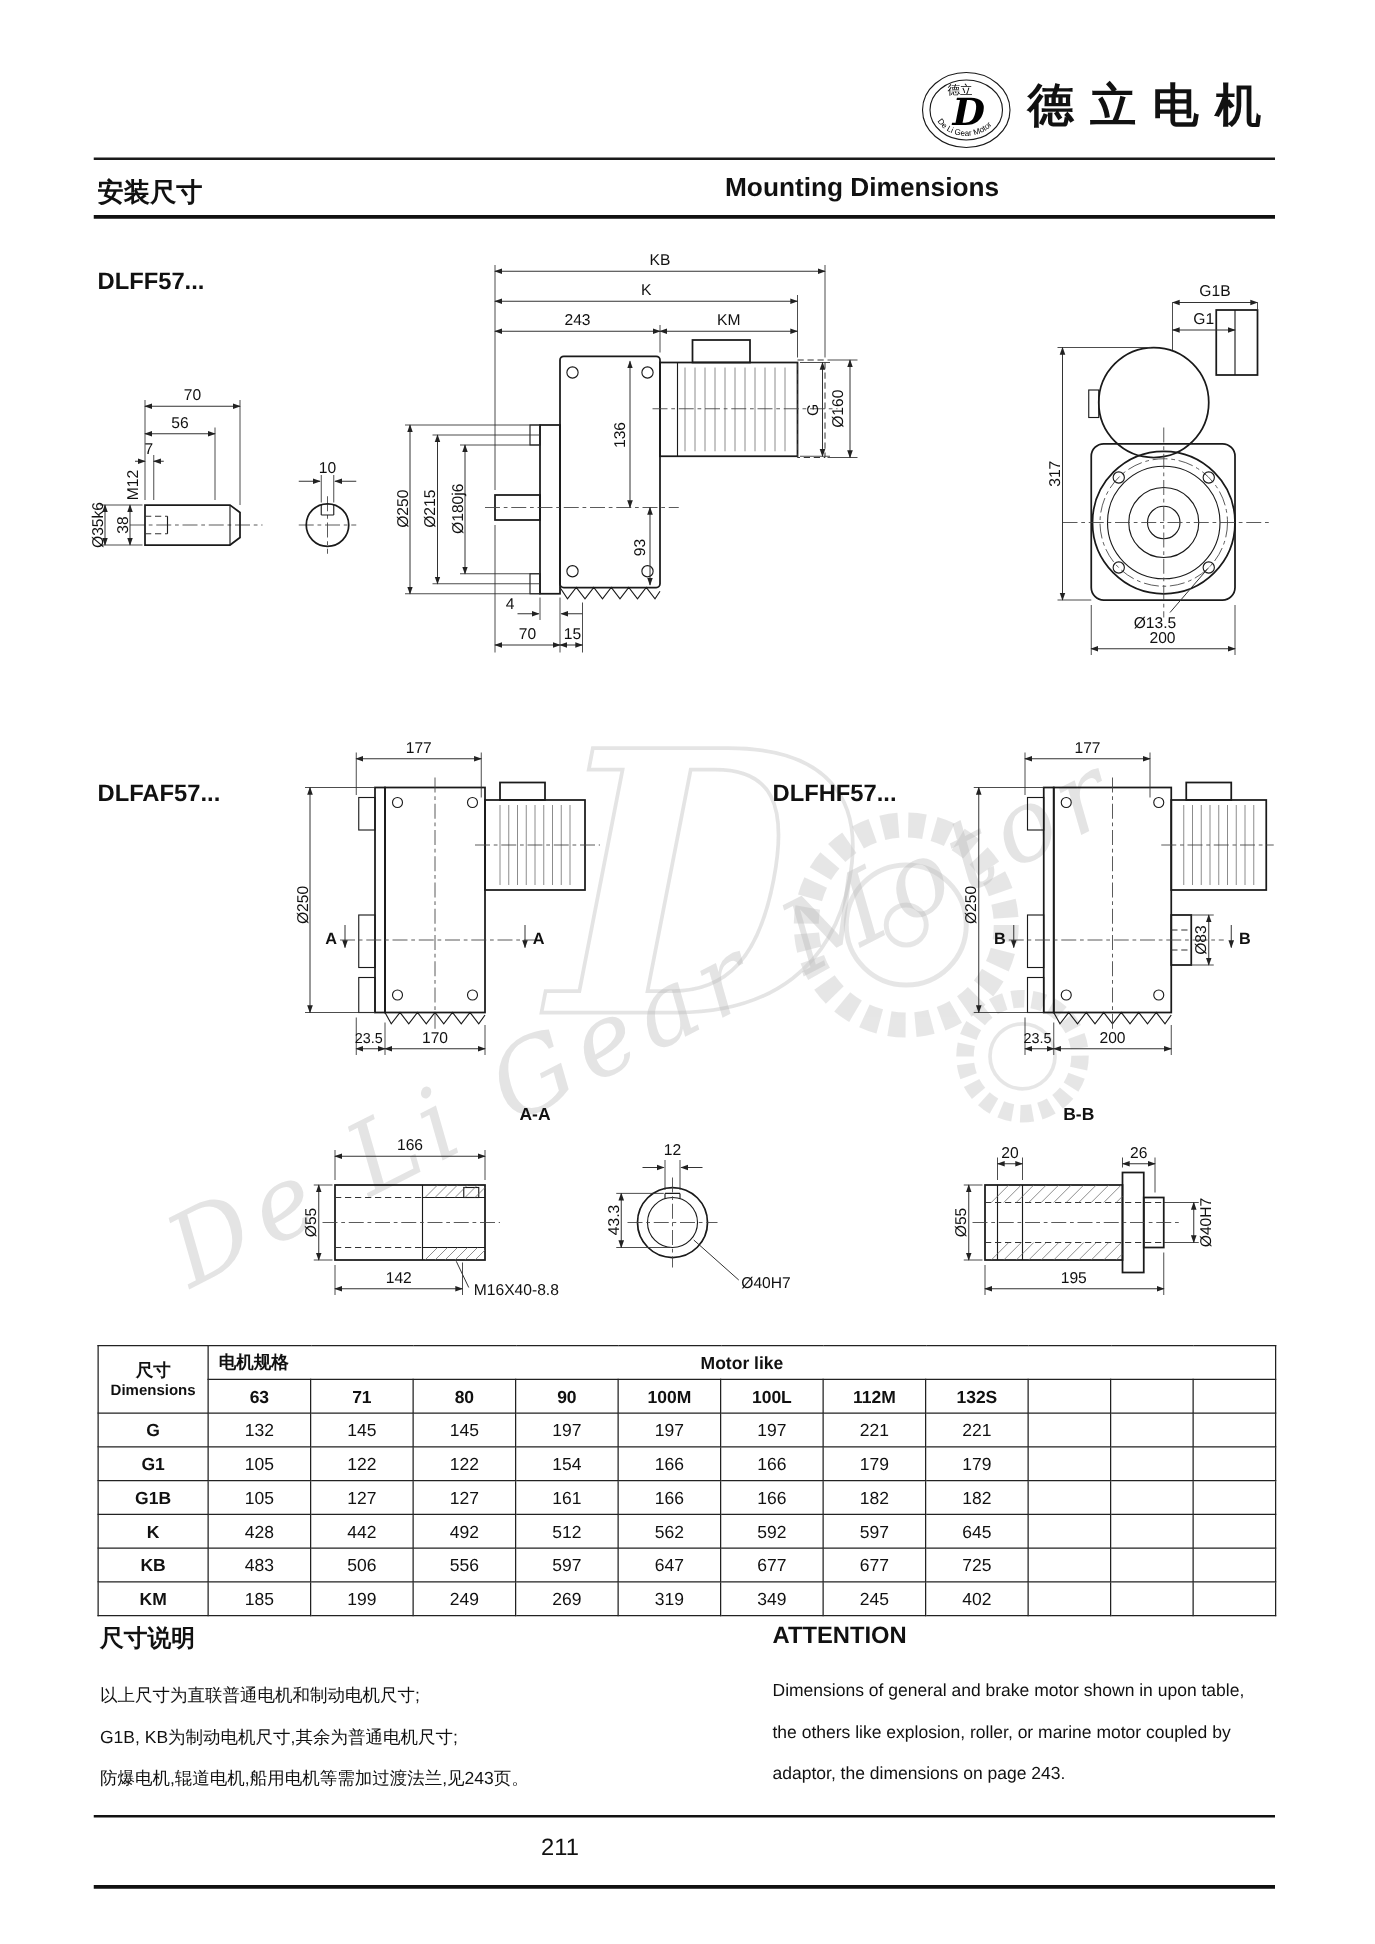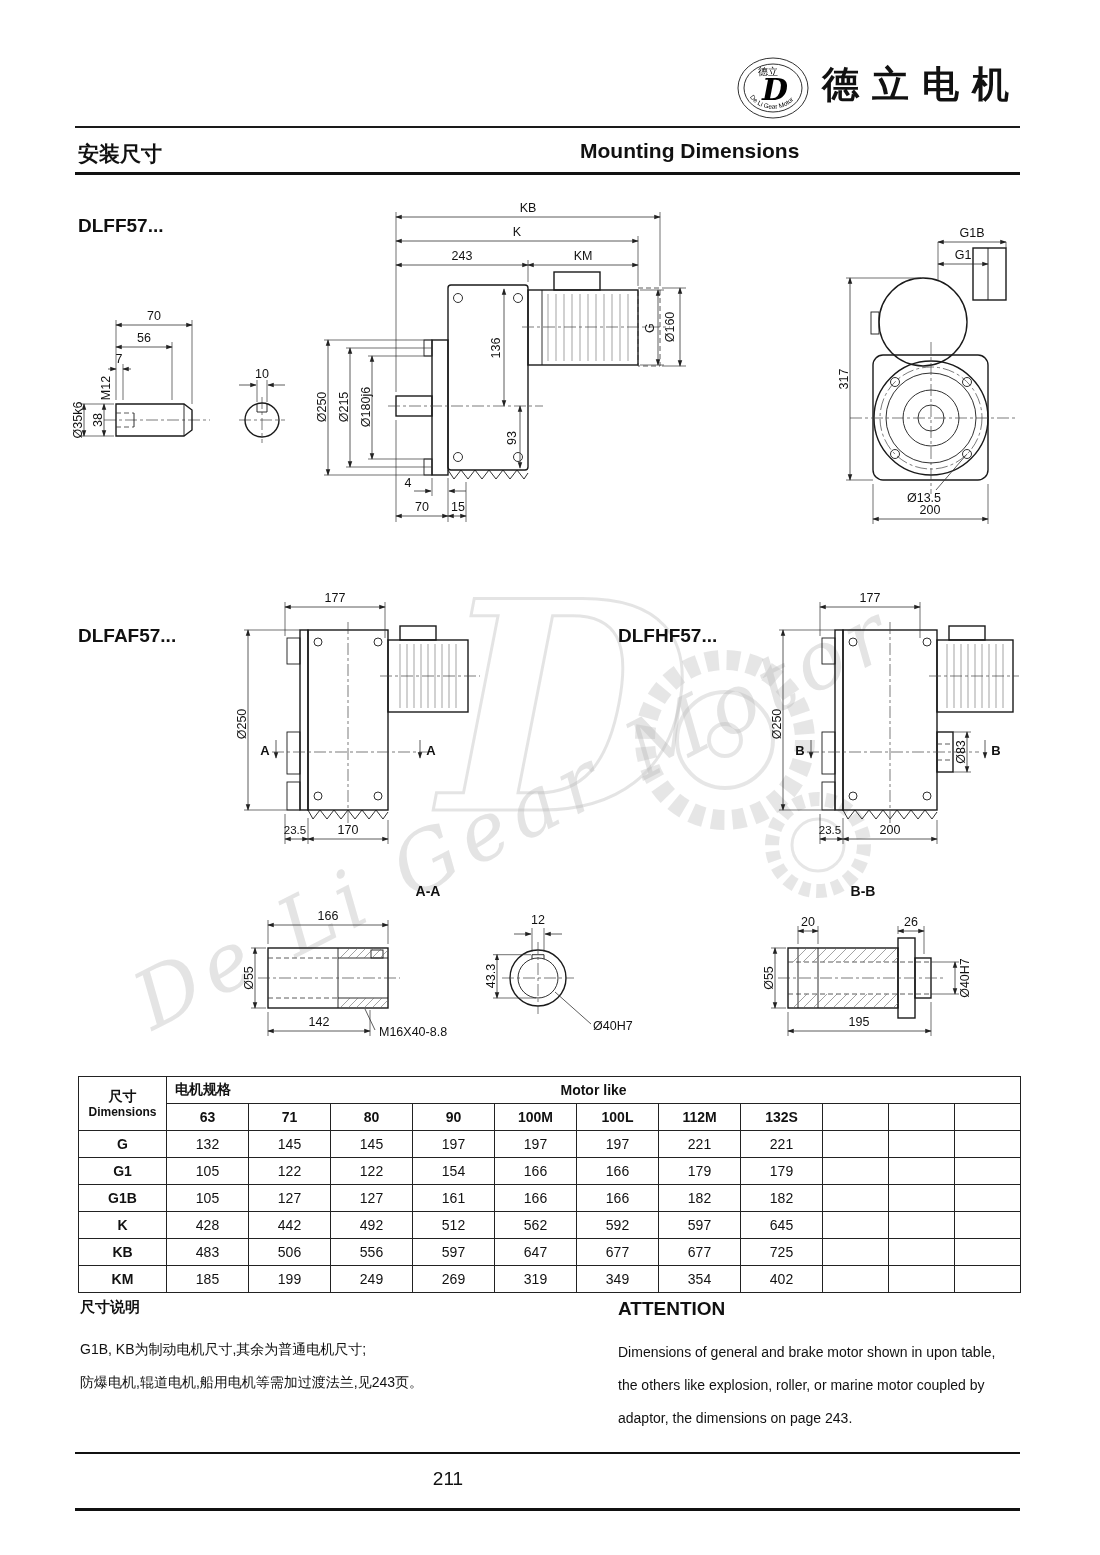--- a/index.html
+++ b/index.html
@@ -28,21 +28,21 @@
   
   .dims { border-collapse:collapse; width:942px; table-layout:fixed; font-size:14px; background:transparent; }
   .dims th, .dims td { border:1px solid #222; text-align:center; height:27px; padding:0; }
   .dims th { font-weight:bold; }
   .c0 { width:88px; } .cv { width:82px; } .ce { width:66px; }
   .dimhead div { line-height:1.2; font-size:14px; }
   .dimhead div:last-child { font-size:12px; }
   .framehead { position:relative; }
   .framehead .fzh { position:absolute; left:8px; top:50%; transform:translateY(-50%); font-weight:bold; }
   
-  .note-title { font-size:15px; font-weight:bold; margin-bottom:16px; }
+  .note-title { font-size:19px; font-weight:bold; margin-bottom:16px; }
   .note-line { font-size:14px; line-height:33px; }
   .notes-en .note-title { font-size:19px; }
   .page-num { font-size:19px; text-align:center; width:896px; }
   
   .watermark { position:absolute; left:0; top:0; width:1100px; height:1555px; z-index:0; }
   .wm-text { position:absolute; left:140px; top:960px; font-family:"DejaVu Serif", serif; font-style:italic; font-size:80px; letter-spacing:8px; color:#b9b9b9; opacity:0.38; white-space:nowrap; transform:rotate(-27deg); transform-origin:left center; }
 </style>
 </head>
 <body>
 
@@ -568,32 +568,33 @@
             <td></td>
           </tr>
         <tr>
             <th>KM</th>
             <td>185</td>
             <td>199</td>
             <td>249</td>
             <td>269</td>
             <td>319</td>
             <td>349</td>
-            <td>354</td>
+            <td>245</td>
             <td>402</td>
             <td></td>
             <td></td>
             <td></td>
           </tr>
       </tbody>
     </table>
   </div>
 
   <div class="layer notes-zh" style="left:80px; top:1298px; width:520px;">
     <div class="note-title">尺寸说明</div>
+    <div class="note-line">以上尺寸为直联普通电机和制动电机尺寸;</div>
     <div class="note-line">G1B, KB为制动电机尺寸,其余为普通电机尺寸;</div>
     <div class="note-line">防爆电机,辊道电机,船用电机等需加过渡法兰,见243页。</div>
   </div>
   <div class="layer notes-en" style="left:618px; top:1298px; width:410px;">
     <div class="note-title">ATTENTION</div>
     <div class="note-line">Dimensions of general and brake motor shown in upon table,</div>
     <div class="note-line">the others like explosion, roller, or marine motor coupled by</div>
     <div class="note-line">adaptor, the dimensions on page 243.</div>
   </div>
 

